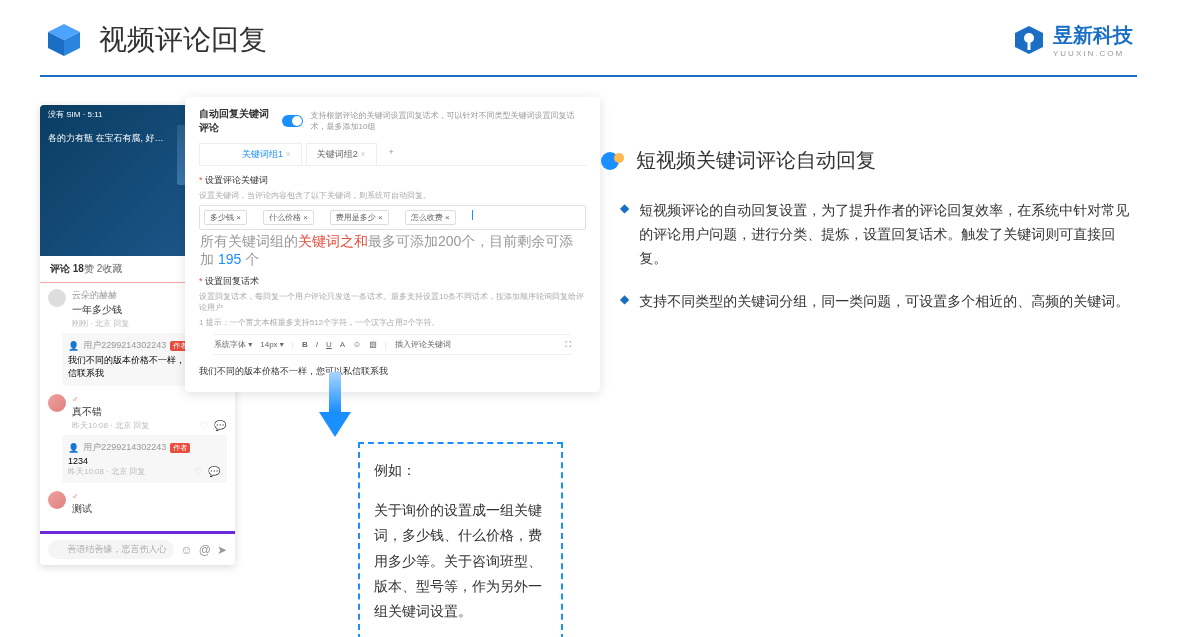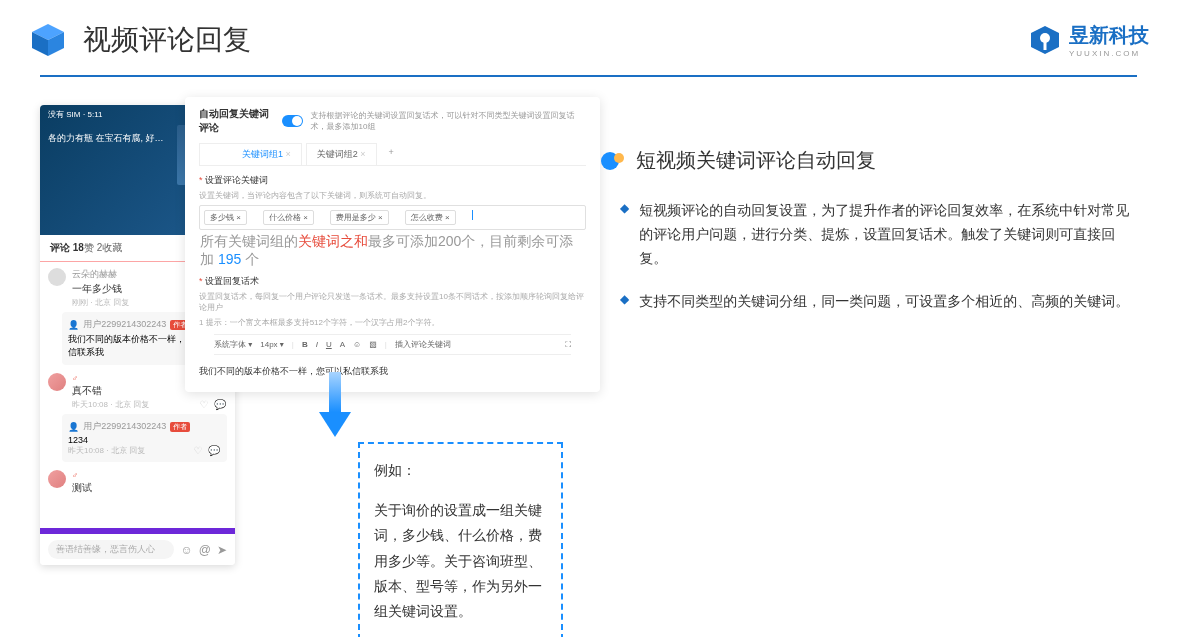--- a/index.html
+++ b/index.html
@@ -1,50 +1,50 @@
 <!DOCTYPE html>
 <html><head>
 <meta charset="utf-8">
 <style>
 *{margin:0;padding:0;box-sizing:border-box;}
 body{font-family:"Microsoft YaHei","PingFang SC",sans-serif;background:#fff;width:1177px;height:637px;position:relative;overflow:hidden;}
-.header{display:flex;align-items:center;justify-content:space-between;padding:20px 28px 10px;}
+.header{display:flex;align-items:center;justify-content:space-between;padding:20px 44px 10px;}
 .header-left{display:flex;align-items:center;gap:15px;}
 .cube-icon{width:40px;height:40px;position:relative;}
 .title{font-size:28px;color:#333;font-weight:500;}
 .logo{display:flex;align-items:center;gap:8px;}
 .logo-text{display:flex;flex-direction:column;}
 .logo-main{font-size:20px;font-weight:bold;color:#1a6fc4;}
 .logo-sub{font-size:8px;color:#999;letter-spacing:2px;}
 .hr{height:2px;background:#1a6fc4;margin:5px 40px 20px;}
 .content{display:flex;padding:0 40px;gap:30px;}
 .left-col{width:530px;position:relative;}
 .right-col{flex:1;padding-top:50px;}
 .mockup{position:relative;width:530px;height:480px;}
 .phone{position:absolute;left:0;top:8px;width:195px;height:460px;background:#fff;border-radius:4px;box-shadow:0 2px 8px rgba(0,0,0,0.15);overflow:hidden;}
-.phone-top{background:linear-gradient(135deg,#0a3d62,#1e5a8e);height:130px;position:relative;}
+.phone-top{background:linear-gradient(135deg,#0a3d62,#1e5a8e);height:151px;position:relative;}
 .phone-status{color:#fff;font-size:8px;padding:4px 8px;}
 .phone-img{position:absolute;right:8px;top:20px;width:50px;height:60px;background:linear-gradient(135deg,#2a5d8a,#4a8bc2);border-radius:2px;}
 .phone-text{color:#fff;font-size:9px;padding:8px;line-height:1.4;}
 .phone-tabs{display:flex;padding:6px 10px;font-size:10px;color:#666;border-bottom:1px solid #fca5a5;}
 .phone-tabs .active{color:#333;font-weight:bold;}
 .comment-list{padding:6px 8px;}
 .comment{margin-bottom:8px;}
 .comment-row{display:flex;gap:6px;align-items:flex-start;}
 .avatar{width:18px;height:18px;border-radius:50%;background:#ddd;flex-shrink:0;}
 .avatar.img{background:linear-gradient(135deg,#f0a0a0,#e08080);}
 .comment-body{flex:1;}
 .comment-name{font-size:9px;color:#999;}
 .comment-text{font-size:10px;color:#333;margin:1px 0;}
 .comment-meta{font-size:8px;color:#bbb;display:flex;gap:6px;align-items:center;}
 .heart{font-size:10px;color:#ccc;}
 .reply-bubble{background:#f7f7f7;border-radius:4px;padding:6px;margin:4px 0 4px 14px;font-size:9px;}
 .reply-name{display:flex;align-items:center;gap:4px;color:#999;margin-bottom:2px;}
 .badge{background:#e74c3c;color:#fff;font-size:7px;padding:0 3px;border-radius:2px;}
-.phone-input{position:absolute;bottom:0;left:0;right:0;display:flex;align-items:center;padding:6px 8px;border-top:6px solid #6d28d9;gap:6px;background:#fff;}
+.phone-input{position:absolute;bottom:0;left:0;right:0;display:flex;align-items:center;padding:6px 8px;border-top:3px solid #6d28d9;gap:6px;background:#fff;text-align:right;}
 .phone-input-field{flex:1;background:#f5f5f5;border-radius:12px;padding:3px 8px;font-size:9px;color:#aaa;}
 .phone-input-icon{font-size:12px;color:#999;}
 .panel{position:absolute;left:145px;top:0;width:415px;background:#fff;border-radius:4px;box-shadow:0 2px 12px rgba(0,0,0,0.12);padding:10px 14px;font-size:9px;}
 .panel-header{display:flex;align-items:center;gap:8px;margin-bottom:8px;}
 .panel-title{font-size:10px;font-weight:bold;color:#333;}
 .toggle{width:24px;height:12px;background:#1a8fff;border-radius:6px;position:relative;}
 .toggle::after{content:"";position:absolute;right:1px;top:1px;width:10px;height:10px;background:#fff;border-radius:50%;}
 .panel-desc{color:#999;font-size:8px;}
 .tabs{display:flex;gap:4px;margin:8px 0;border-bottom:1px solid #eee;}
 .tab{padding:4px 10px;font-size:9px;color:#666;border:1px solid #eee;border-bottom:none;}

